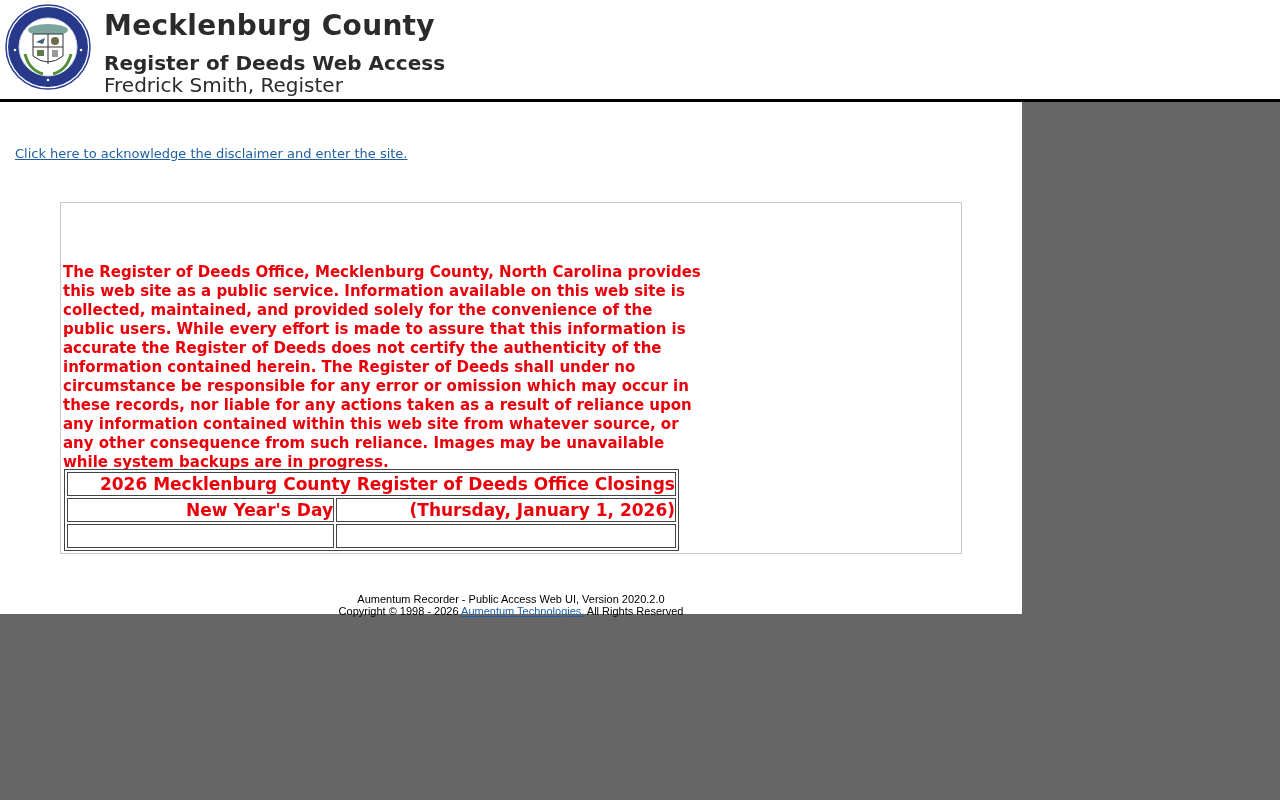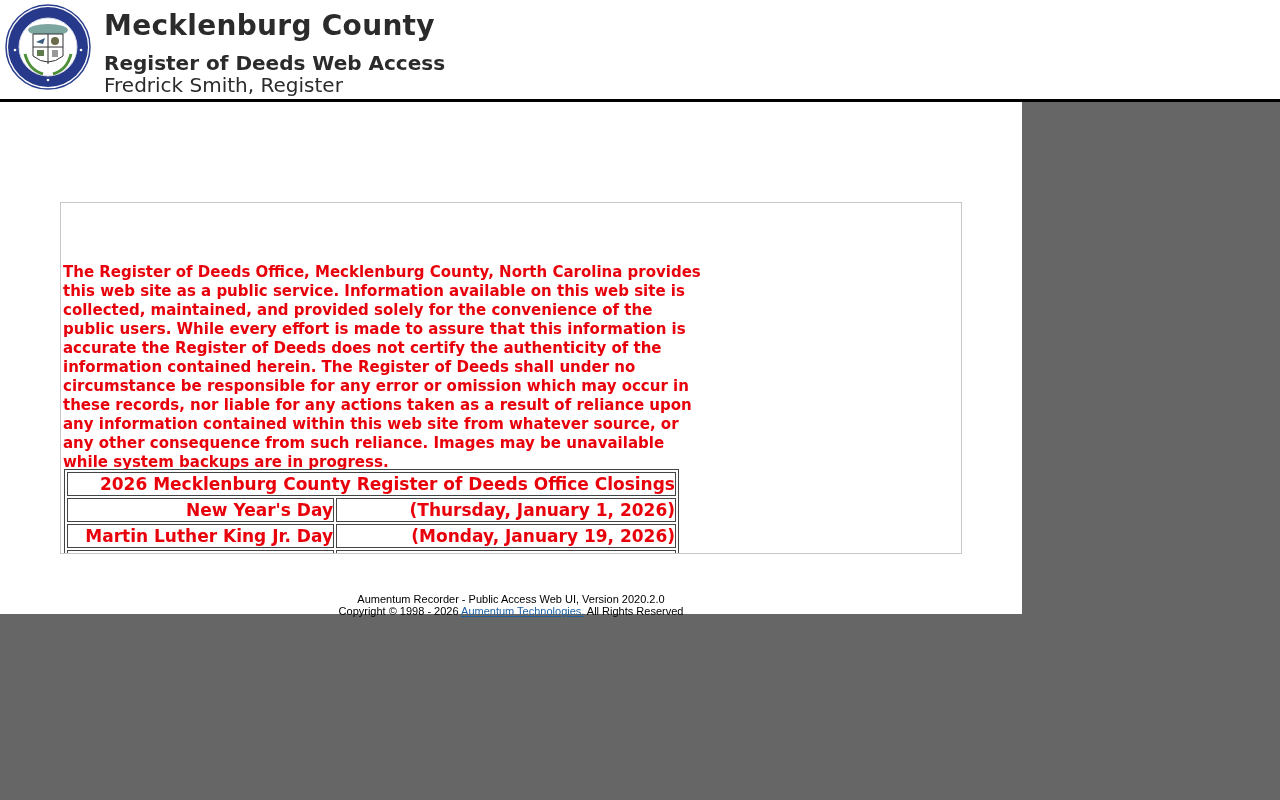--- a/index.html
+++ b/index.html
@@ -138,35 +138,32 @@
     <circle cx="76" cy="46" r="1.3" fill="#ffffff"></circle>
   </svg>
   <div class="title-block">
     <div class="title-main">Mecklenburg County</div>
     <div class="title-sub">Register of Deeds Web Access</div>
     <div class="title-name">Fredrick Smith, Register</div>
   </div>
 </div>
 
 <div class="content">
+  <a class="ack-link">Click here to acknowledge the disclaimer and enter the site.</a>
 
   <div class="frame">
     <div class="disclaimer">The Register of Deeds Office, Mecklenburg County, North Carolina provides this web site as a public service. Information available on this web site is collected, maintained, and provided solely for the convenience of the public users. While every effort is made to assure that this information is accurate the Register of Deeds does not certify the authenticity of the information contained herein. The Register of Deeds shall under no circumstance be responsible for any error or omission which may occur in these records, nor liable for any actions taken as a result of reliance upon any information contained within this web site from whatever source, or any other consequence from such reliance. Images may be unavailable while system backups are in progress.</div>
     <table class="closings">
       <tbody>
           <tr>
         <td colspan="2">2026 Mecklenburg County Register of Deeds Office Closings</td>
       </tr>
       <tr>
         <td class="c1">New Year's Day</td>
         <td>(Thursday, January 1, 2026)</td>
-      </tr>
-      <tr>
-        <td class="c1">Martin Luther King Jr. Day</td>
-        <td>(Monday, January 19, 2026)</td>
       </tr>
       <tr>
         <td class="c1">&nbsp;</td>
         <td>&nbsp;</td>
       </tr>
     </tbody>
       </table>
   </div>
 
   <div class="footer">

